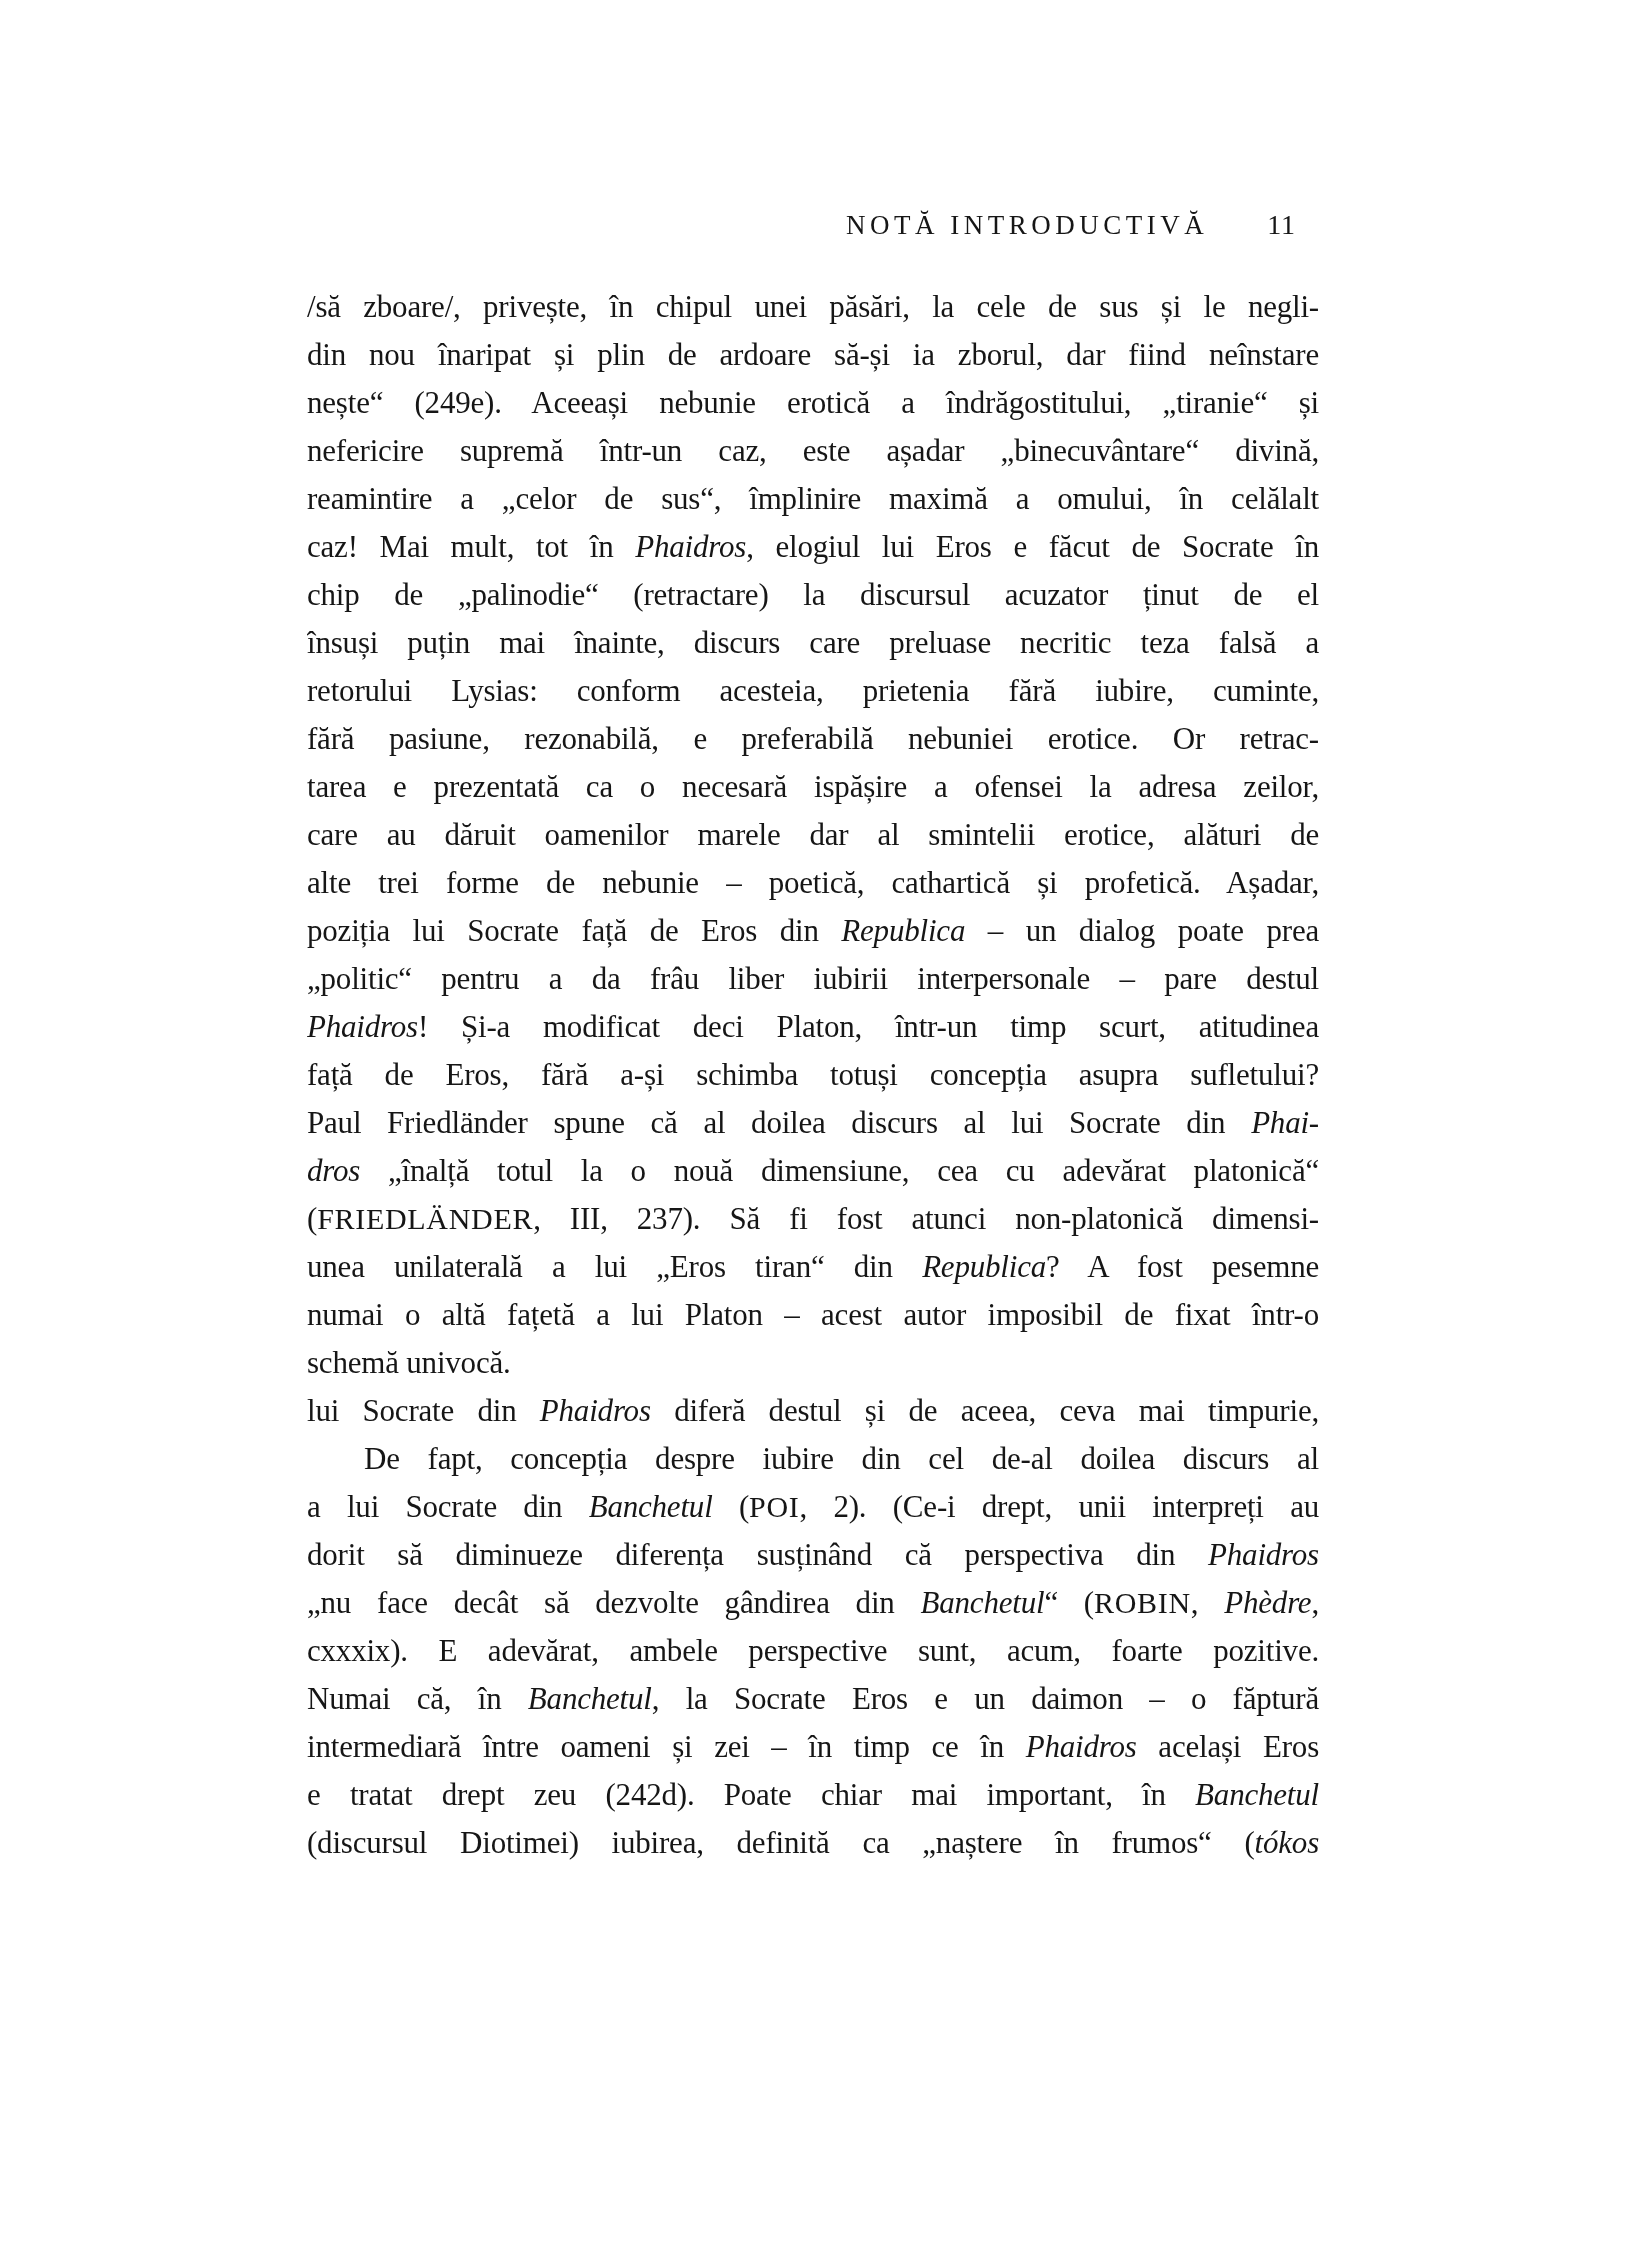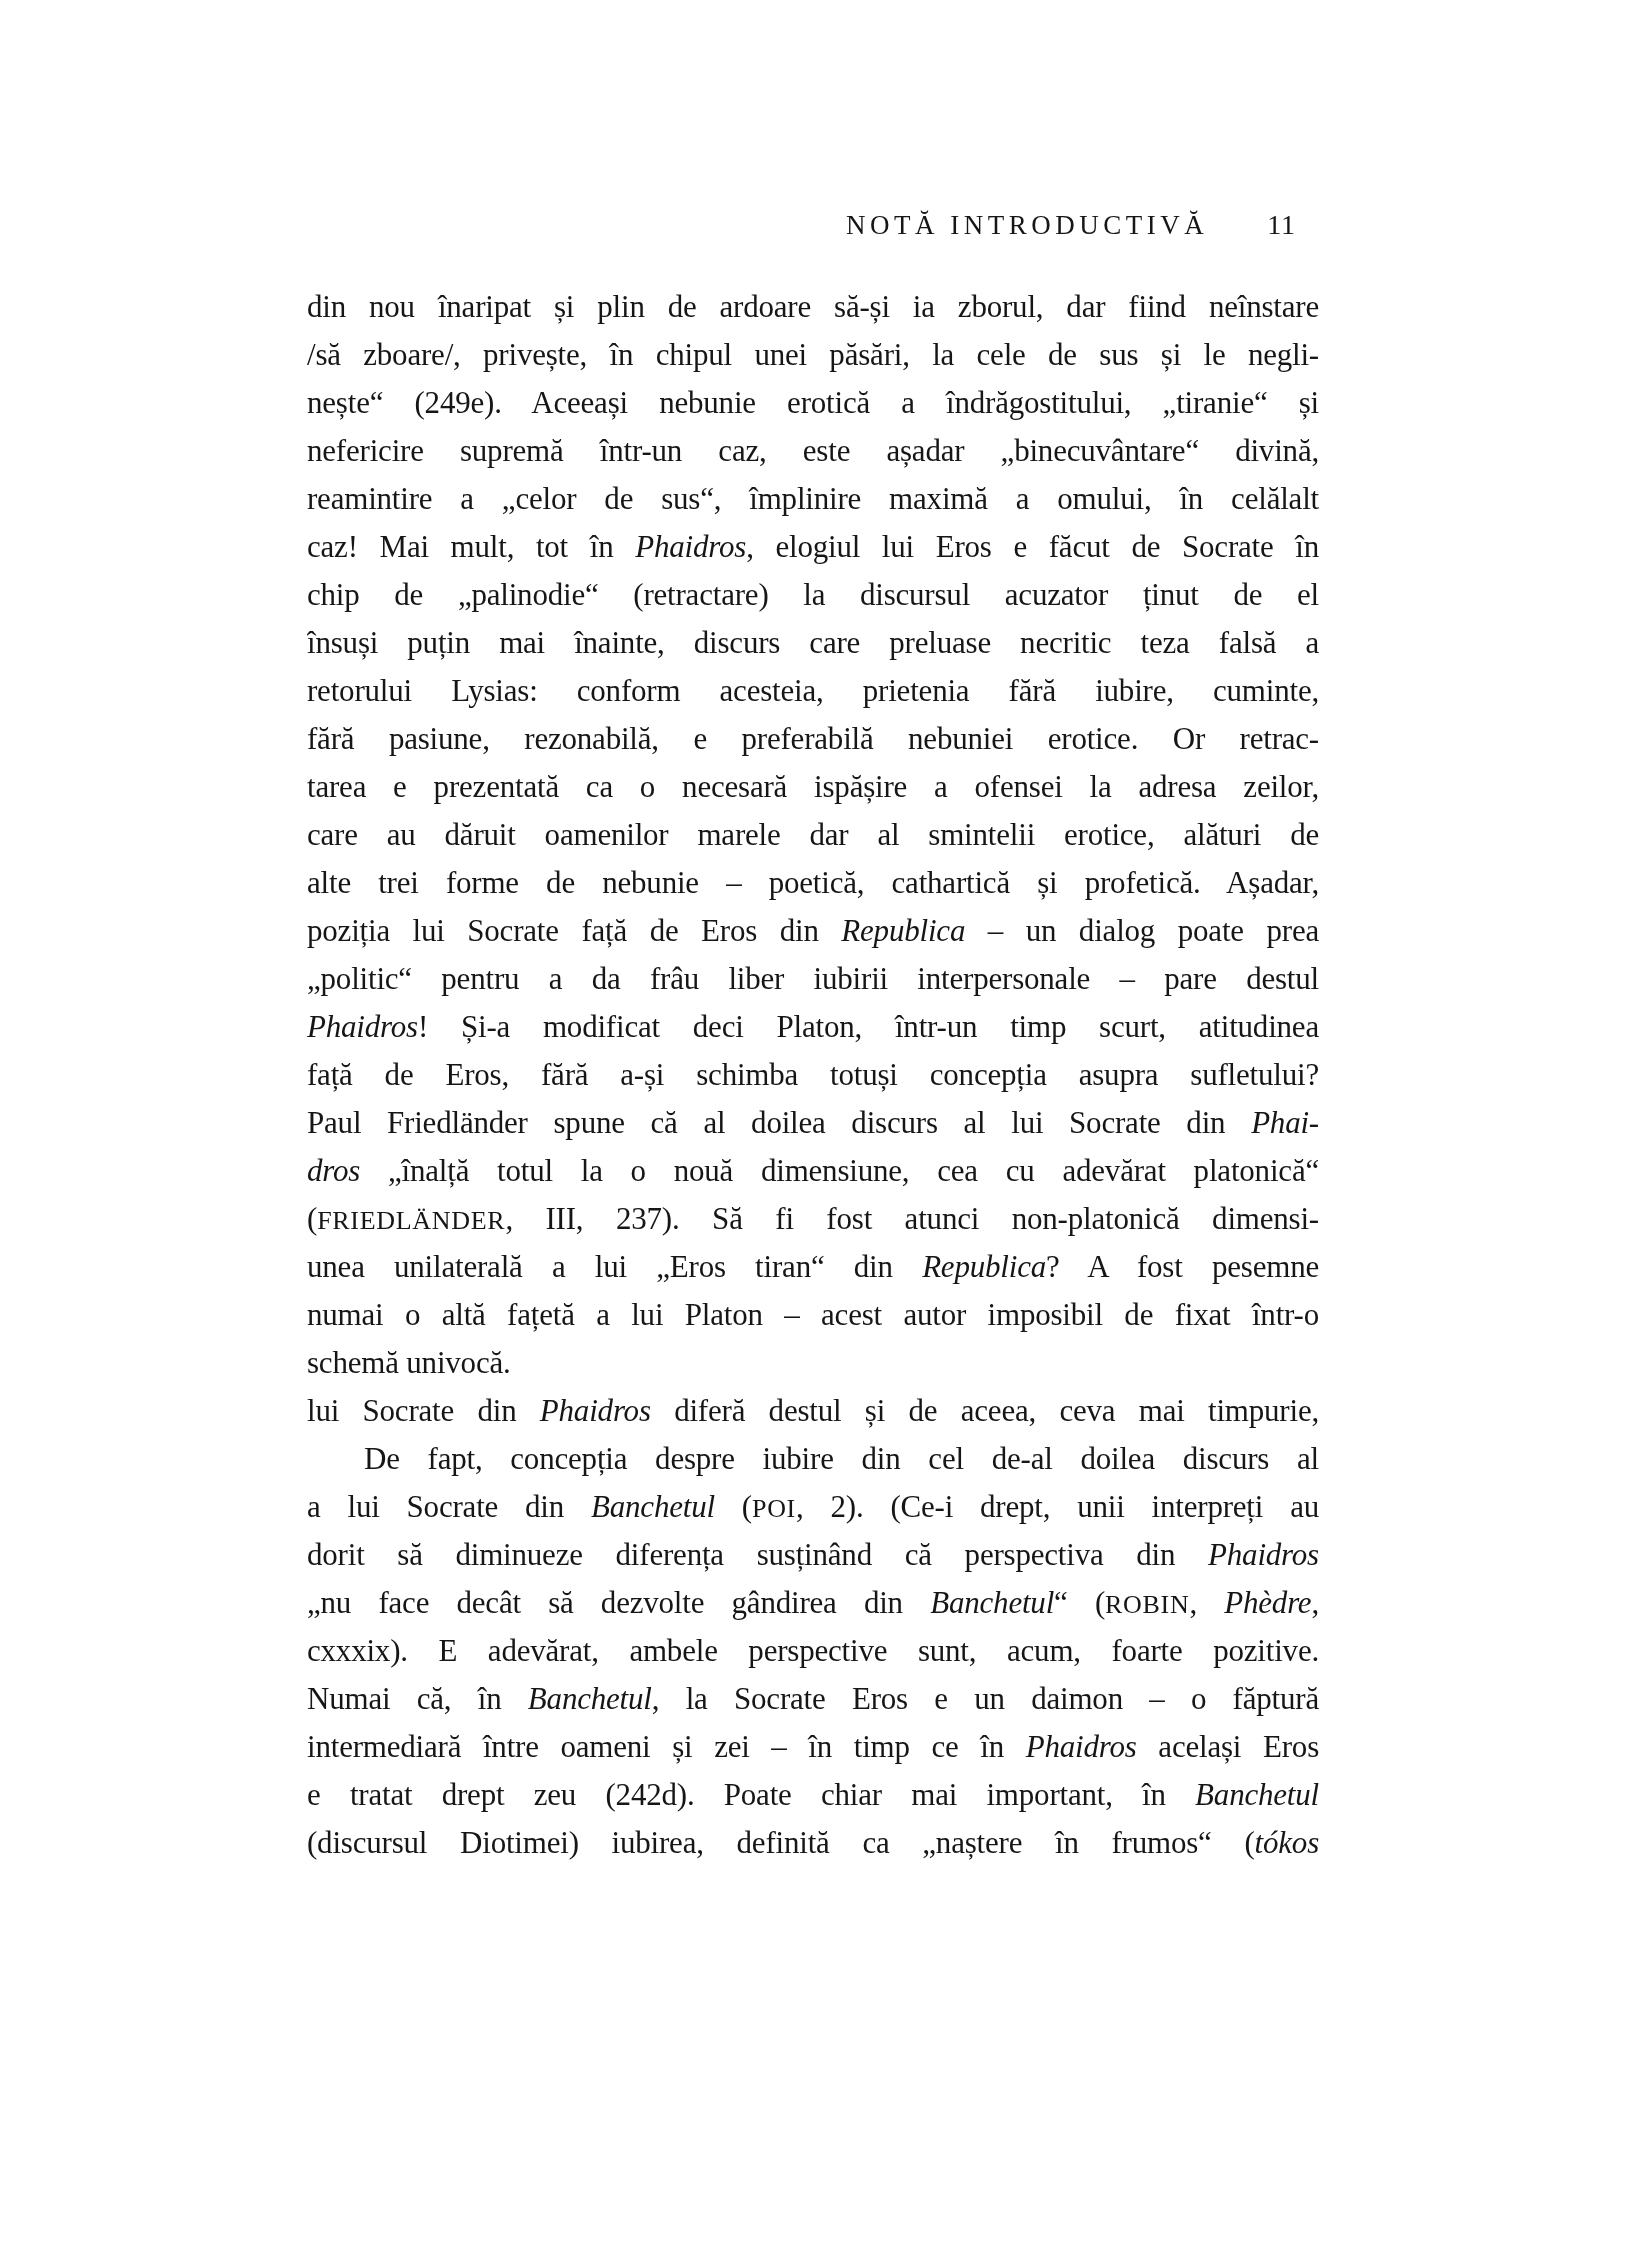--- a/index.html
+++ b/index.html
@@ -60,35 +60,35 @@
     text-align: center;
     text-align-last: left;
   }
   .line.indent {
     text-indent: 57px;
   }
   .seg-i {
     font-style: italic;
   }
   .seg-c {
-    font-size: 26px;
+    font-size: 30px;
     letter-spacing: 0.7px;
   }
 </style>
 </head>
 <body>
 
 <div class="page">
   <div class="header-row">
     <span class="running-title">NOTĂ INTRODUCTIVĂ</span>
     <span class="page-number">11</span>
   </div>
   <div class="text-block">
+      <div class="line"><span>/să zboare/, privește, în chipul unei păsări, la cele de sus și le negli-</span></div>
       <div class="line"><span>din nou înaripat și plin de ardoare să-și ia zborul, dar fiind neînstare</span></div>
-      <div class="line"><span>/să zboare/, privește, în chipul unei păsări, la cele de sus și le negli-</span></div>
       <div class="line"><span>nește“ (249e). Aceeași nebunie erotică a îndrăgostitului, „tiranie“ și</span></div>
       <div class="line"><span>nefericire supremă într-un caz, este așadar „binecuvântare“ divină,</span></div>
       <div class="line"><span>reamintire a „celor de sus“, împlinire maximă a omului, în celălalt</span></div>
       <div class="line"><span>caz! Mai mult, tot în </span><span class="seg-i">Phaidros</span><span>, elogiul lui Eros e făcut de Socrate în</span></div>
       <div class="line"><span>chip de „palinodie“ (retractare) la discursul acuzator ținut de el</span></div>
       <div class="line"><span>însuși puțin mai înainte, discurs care preluase necritic teza falsă a</span></div>
       <div class="line"><span>retorului Lysias: conform acesteia, prietenia fără iubire, cuminte,</span></div>
       <div class="line"><span>fără pasiune, rezonabilă, e preferabilă nebuniei erotice. Or retrac-</span></div>
       <div class="line"><span>tarea e prezentată ca o necesară ispășire a ofensei la adresa zeilor,</span></div>
       <div class="line"><span>care au dăruit oamenilor marele dar al smintelii erotice, alături de</span></div>

